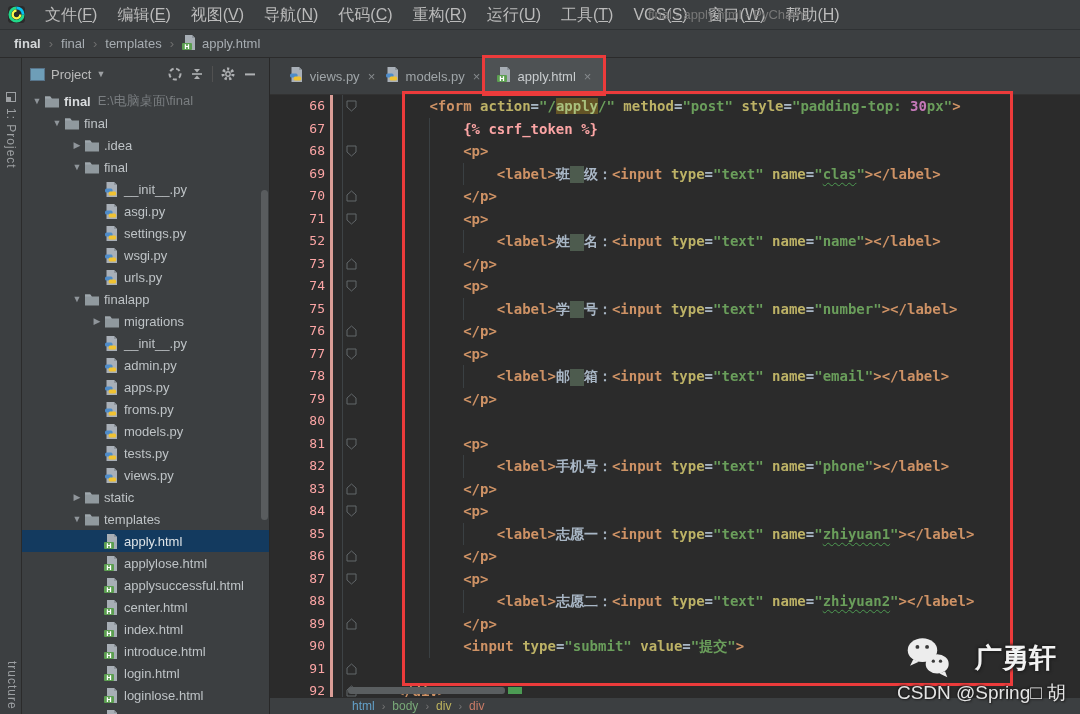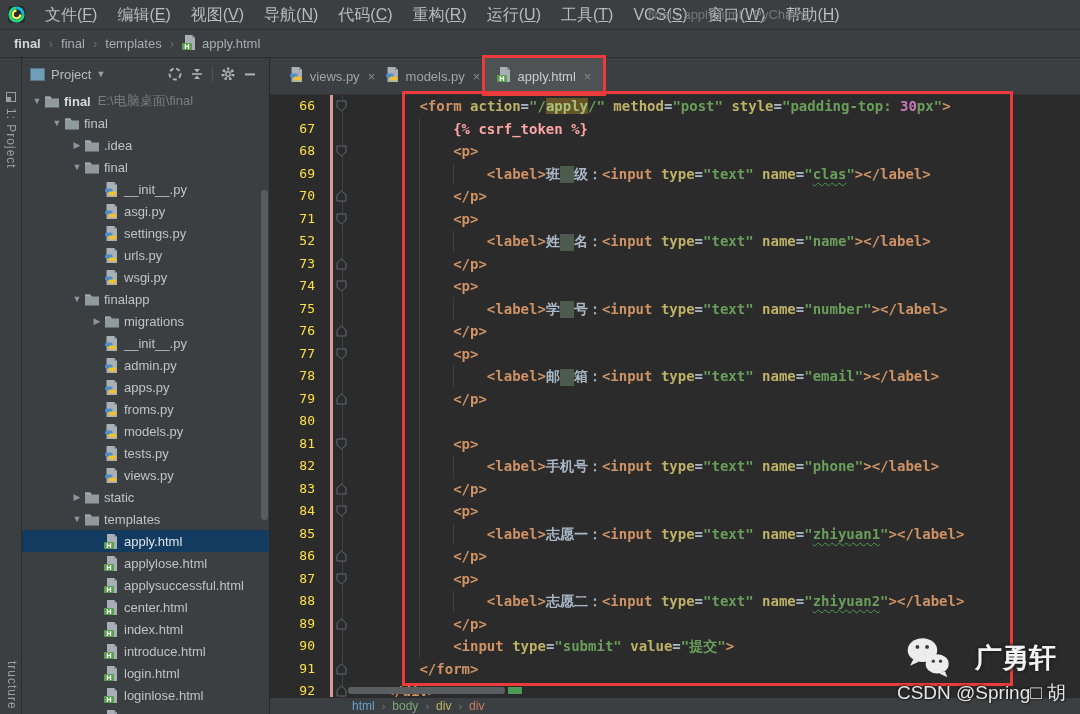--- a/index.html
+++ b/index.html
@@ -63,21 +63,21 @@
          font-size:13px; color:#9FA5A8; }
   .tab:nth-child(1){ width:96px; } .tab:nth-child(2){ width:105px; } .tab:nth-child(3){ width:118px; }
   .tab.active { background:#4E5254; color:#C9CDCF; }
   .tab .close { color:#868A8D; font-size:13px; margin-left:2px; }
 
   #editor { position:absolute; left:0; top:37px; width:810px; height:602px;
             background:#2B2B2B; overflow:hidden; }
   #mod-stripe { position:absolute; left:60px; top:0; width:3px; height:602px; background:#DB9E97; }
   #fold-line  { position:absolute; left:72px; top:0; width:1px; height:602px; background:#3E4346; }
   .cl { height:22.5px; display:flex; align-items:stretch; position:relative; }
-  .ln { width:45px; text-align:right; color:#fde047; font:13px/22.5px "DejaVu Sans Mono", monospace; flex:none; }
+  .ln { width:45px; text-align:right; color:#fca5a5; font:13px/22.5px "DejaVu Sans Mono", monospace; flex:none;margin-left:10px; }
   .fold { width:37px; position:relative; flex:none; }
   .fold svg { position:absolute; left:21px; top:5px; }
   .code { position:relative; flex:1; white-space:pre; color:#A9B7C6;
           font:bold 14px/22.5px "DejaVu Sans Mono", monospace; }
   .guide { position:absolute; top:0; bottom:0; width:1px; background:#3A4043; }
   .tk-t { color:#CE9265; } 
   .tk-a { color:#BDB266; } 
   .tk-s { color:#6A9E5B; } 
   .tk-h { color:#A9C07C; background:#645426; } 
   .tk-p { color:#A9B7C6; }
@@ -268,33 +268,33 @@
       <div class="trow" style="padding-left: 68px;">
         <span class="arrow"></span>
         <span class="ticon">
           <svg width="15" height="15" viewBox="0 0 15 15">
             <path d="M2.5 0 h7.5 l3 3 v12 H2.5 z" fill="#A9B0B8"></path>
             <path d="M10 0 l3 3 h-3 z" fill="#8E959C"></path>
             <rect x="1" y="6.6" width="7.6" height="4" rx="1.6" fill="#4E8CC9"></rect>
             <rect x="4.6" y="9.6" width="7.6" height="4" rx="1.6" fill="#F0C232"></rect>
           </svg>
         </span>
+        <span class="tlabel">wsgi.py</span>
+      </div>
+      <div class="trow" style="padding-left: 68px;">
+        <span class="arrow"></span>
+        <span class="ticon">
+          <svg width="15" height="15" viewBox="0 0 15 15">
+            <path d="M2.5 0 h7.5 l3 3 v12 H2.5 z" fill="#A9B0B8"></path>
+            <path d="M10 0 l3 3 h-3 z" fill="#8E959C"></path>
+            <rect x="1" y="6.6" width="7.6" height="4" rx="1.6" fill="#4E8CC9"></rect>
+            <rect x="4.6" y="9.6" width="7.6" height="4" rx="1.6" fill="#F0C232"></rect>
+          </svg>
+        </span>
         <span class="tlabel">urls.py</span>
-      </div>
-      <div class="trow" style="padding-left: 68px;">
-        <span class="arrow"></span>
-        <span class="ticon">
-          <svg width="15" height="15" viewBox="0 0 15 15">
-            <path d="M2.5 0 h7.5 l3 3 v12 H2.5 z" fill="#A9B0B8"></path>
-            <path d="M10 0 l3 3 h-3 z" fill="#8E959C"></path>
-            <rect x="1" y="6.6" width="7.6" height="4" rx="1.6" fill="#4E8CC9"></rect>
-            <rect x="4.6" y="9.6" width="7.6" height="4" rx="1.6" fill="#F0C232"></rect>
-          </svg>
-        </span>
-        <span class="tlabel">wsgi.py</span>
       </div>
       <div class="trow" style="padding-left: 48px;">
         <span class="arrow">▼</span>
         <span class="ticon">
           <svg width="16" height="13" viewBox="0 0 16 13">
             <path d="M1 1.5 h5.2 l1.6 2 H15 v9 H1 z" fill="#90999E"></path>
             <path d="M1 1.5 h5.2 l1.6 2 H1 z" fill="#9FA8AD"></path>
           </svg>
         </span>
         <span class="tlabel">finalapp</span>
@@ -747,21 +747,20 @@
           <span class="fold"></span>
           <span class="code"><div class="guide" style="left: 67.44px;"></div><span class="tk-p">            </span><span class="tk-t">&lt;input</span><span class="tk-p"> </span><span class="tk-a">type</span><span class="tk-p">=</span><span class="tk-s">"submit"</span><span class="tk-p"> </span><span class="tk-a">value</span><span class="tk-p">=</span><span class="tk-s">"提交"</span><span class="tk-t">&gt;</span></span>
         </div>
         <div class="cl">
           <span class="ln">91</span>
           <span class="fold">
             <svg width="11" height="12">
               <path d="M1 11 h9 V5 L5.5 1 L1 5 z" fill="#2B2B2B" stroke="#63686B"></path>
             </svg>
           </span>
-          <span class="code"><span class="tk-p">        </span><span class="tk-t">&lt;/form&gt;</span></span>
         </div>
         <div class="cl">
           <span class="ln">92</span>
           <span class="fold">
             <svg width="11" height="12">
               <path d="M1 11 h9 V5 L5.5 1 L1 5 z" fill="#2B2B2B" stroke="#63686B"></path>
             </svg>
           </span>
           <span class="code"><span class="tk-p">    </span><span class="tk-t">&lt;/div&gt;</span></span>
         </div>

